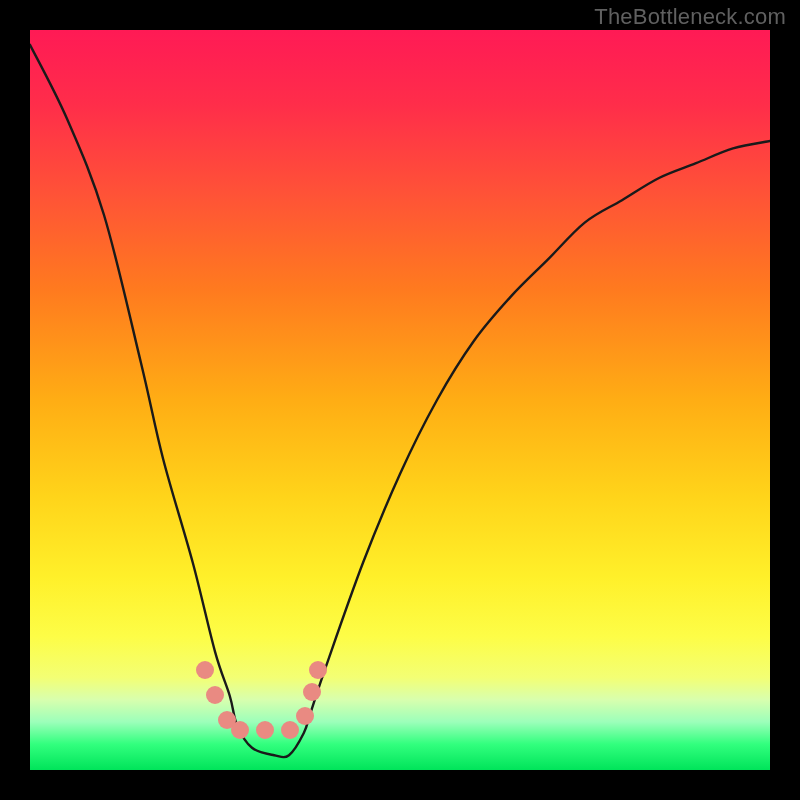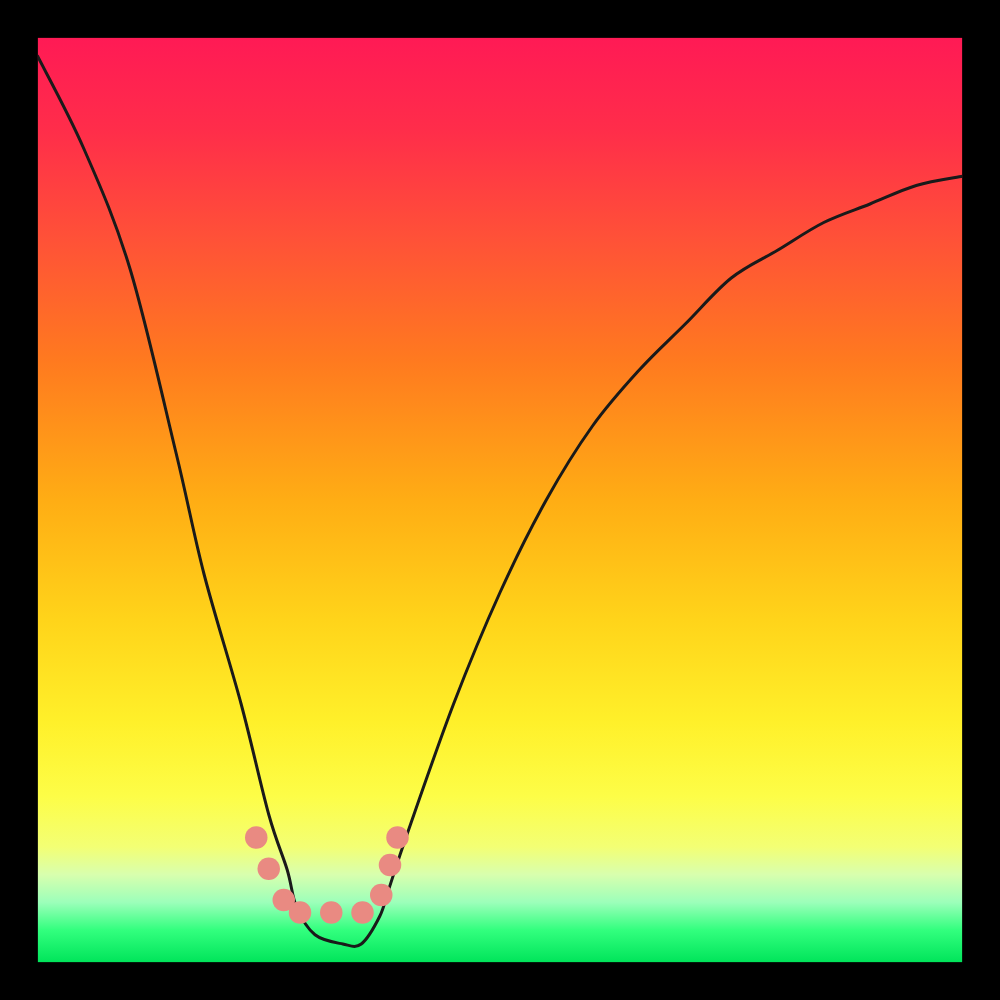--- a/index.html
+++ b/index.html
@@ -40,20 +40,21 @@
     display: block;
     width: 740px;
     height: 740px;
   }
 </style>
 </head>
 <body>
 
 <div class="frame">
 
+  <div class="watermark">TheBottleneck.com</div>
 
   <div class="plot-area">
     <svg id="plot-svg" viewBox="0 0 740 740" preserveAspectRatio="none">
       <defs>
         <linearGradient id="bg-grad" x1="0" y1="0" x2="0" y2="1">
             <stop offset="0%" stop-color="#ff1a55"></stop>
             <stop offset="10%" stop-color="#ff2d4a"></stop>
             <stop offset="22%" stop-color="#ff5237"></stop>
             <stop offset="35%" stop-color="#ff7a1f"></stop>
             <stop offset="50%" stop-color="#ffad14"></stop>

